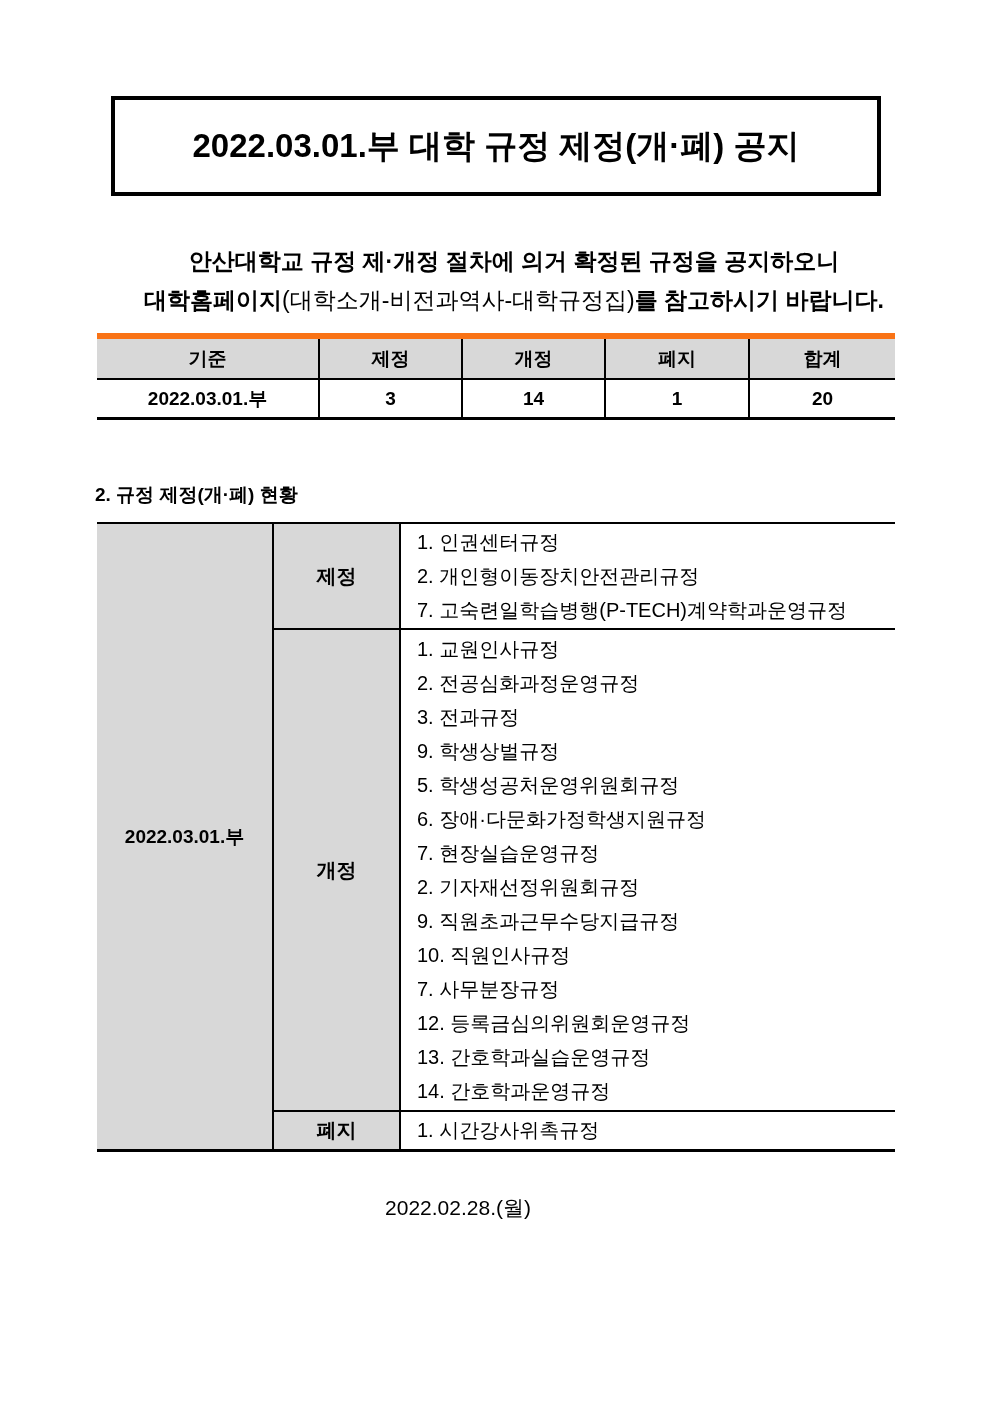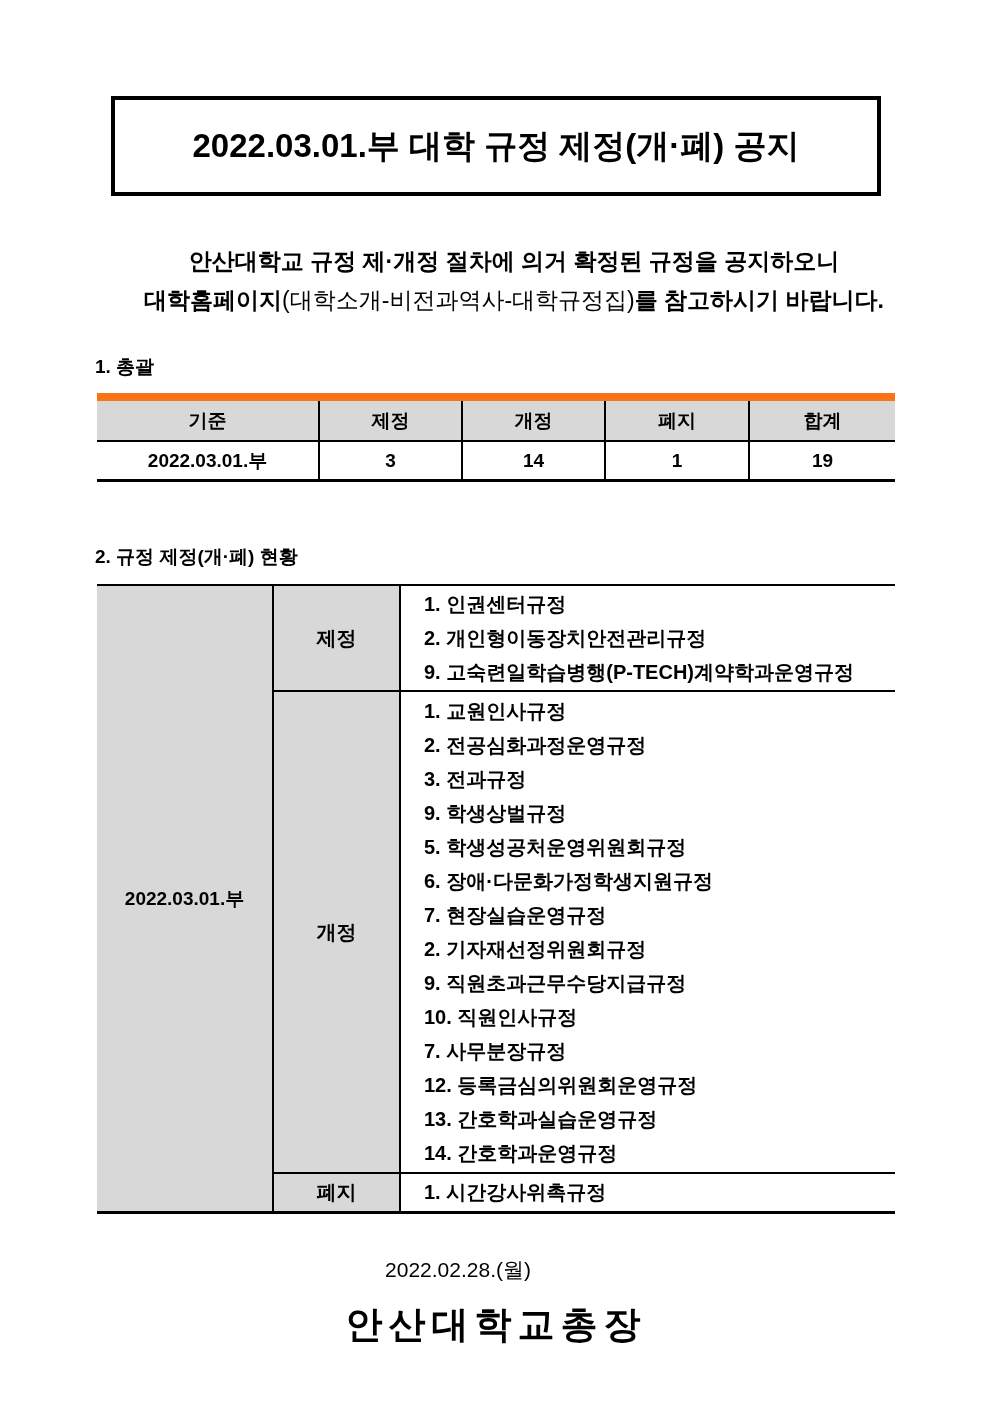--- a/index.html
+++ b/index.html
@@ -48,21 +48,21 @@
   
   table {
     border-collapse: collapse;
     table-layout: fixed;
     margin-left: 97px;
   }
   
   .summary-table {
     width: 798px;
     margin-top: 13px;
-    border-top: 8px solid #f97316;
+    border-top: 6px solid #f97316;
     border-bottom: 3px solid #000;
   }
   .summary-table th {
     background: #d8d8d8;
     height: 37px;
     font-size: 19px; font-weight: bold;
     border-bottom: 2px solid #000;
     text-align: center; vertical-align: middle;
   }
   .summary-table td {
@@ -89,23 +89,22 @@
   }
   .cell-label {
     background: #d8d8d8;
     border-right: 2px solid #000;
     border-bottom: 2px solid #000;
     text-align: center;
     font-size: 20px; font-weight: bold;
   }
   .cell-items {
     border-bottom: 2px solid #000;
-    padding-left: 23px;
+    padding-left: 16px;
     background: #ffffff;
-    font-weight: bold;
   }
   .detail-table tr:last-child .cell-label,
   .detail-table tr:last-child .cell-items { border-bottom: none; }
   .reg-item {
     font-size: 20px;
     line-height: 34px;
     white-space: nowrap;
   }
   .group-0 .cell-items { height: 102px; }
   .group-1 .cell-items { height: 478px; }
@@ -134,21 +133,20 @@
     <div class="title-inner">
       <span class="title-text">2022.03.01.부 대학 규정 제정(개·폐) 공지</span>
     </div>
   </div>
 
   <div class="intro">
     <div>안산대학교 규정 제·개정 절차에 의거 확정된 규정을 공지하오니</div>
     <div><span>대학홈페이지</span><span class="paren">(대학소개-비전과역사-대학규정집)</span><span>를 참고하시기 바랍니다.</span></div>
   </div>
 
-  <h2 class="sec-heading h1">1. 총괄</h2>
 
   <table class="summary-table">
     <colgroup>
       <col style="width:222px">
         <col style="width:143px">
         <col style="width:143px">
         <col style="width:144px">
         <col style="width:146px">
     </colgroup>
     <thead>
@@ -159,41 +157,41 @@
           <th>폐지</th>
           <th>합계</th>
         </tr>
     </thead>
     <tbody>
       <tr id="t1-row">
           <td>2022.03.01.부</td>
           <td>3</td>
           <td>14</td>
           <td>1</td>
-          <td>19</td>
+          <td>20</td>
         </tr>
     </tbody>
   </table>
 
   <h2 class="sec-heading h2">2. 규정 제정(개·폐) 현황</h2>
 
   <table class="detail-table">
     <colgroup>
       <col style="width:176px">
         <col style="width:127px">
         <col style="width:495px">
     </colgroup>
     <tbody id="t2-body">
         <tr class="group-0">
           <td class="cell-date" rowspan="3">2022.03.01.부</td>
           <td class="cell-label">제정</td>
           <td class="cell-items">
             <div class="reg-item">1. 인권센터규정</div>
             <div class="reg-item">2. 개인형이동장치안전관리규정</div>
-            <div class="reg-item">9. 고숙련일학습병행(P-TECH)계약학과운영규정</div>
+            <div class="reg-item">7. 고숙련일학습병행(P-TECH)계약학과운영규정</div>
           </td>
         </tr>
         <tr class="group-1">
           <td class="cell-label">개정</td>
           <td class="cell-items">
             <div class="reg-item">1. 교원인사규정</div>
             <div class="reg-item">2. 전공심화과정운영규정</div>
             <div class="reg-item">3. 전과규정</div>
             <div class="reg-item">9. 학생상벌규정</div>
             <div class="reg-item">5. 학생성공처운영위원회규정</div>
@@ -212,15 +210,14 @@
           <td class="cell-label">폐지</td>
           <td class="cell-items">
             <div class="reg-item">1. 시간강사위촉규정</div>
           </td>
         </tr>
       </tbody>
   </table>
 
   <div class="doc-date">2022.02.28.(월)</div>
 
-  <div class="signature">안산대학교총장</div>
 
 </div>
 
 </body></html>

